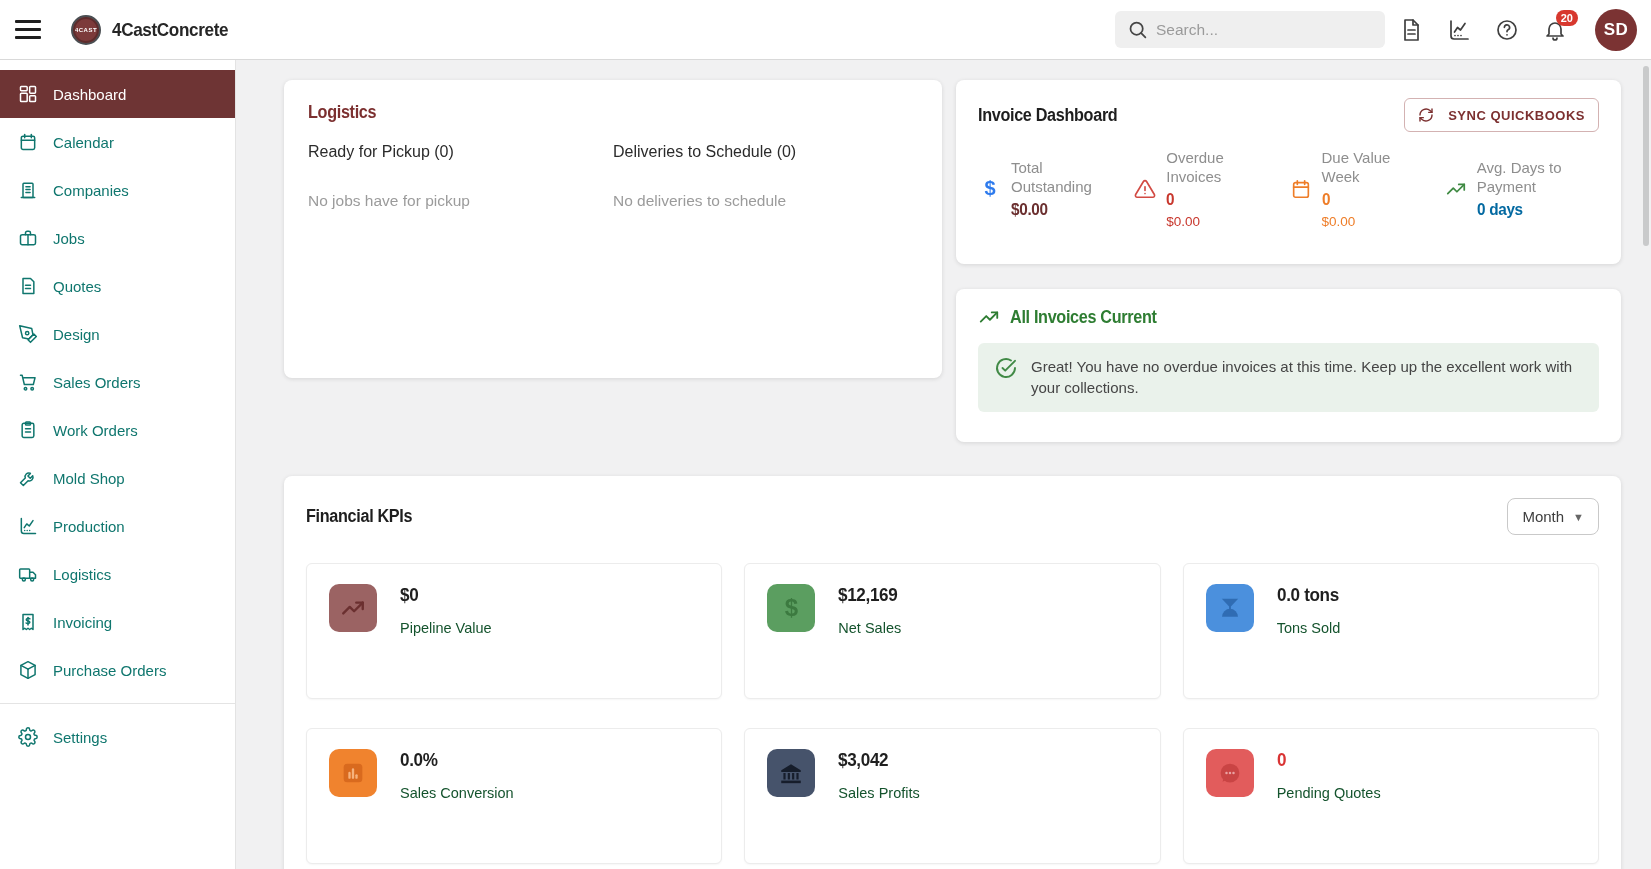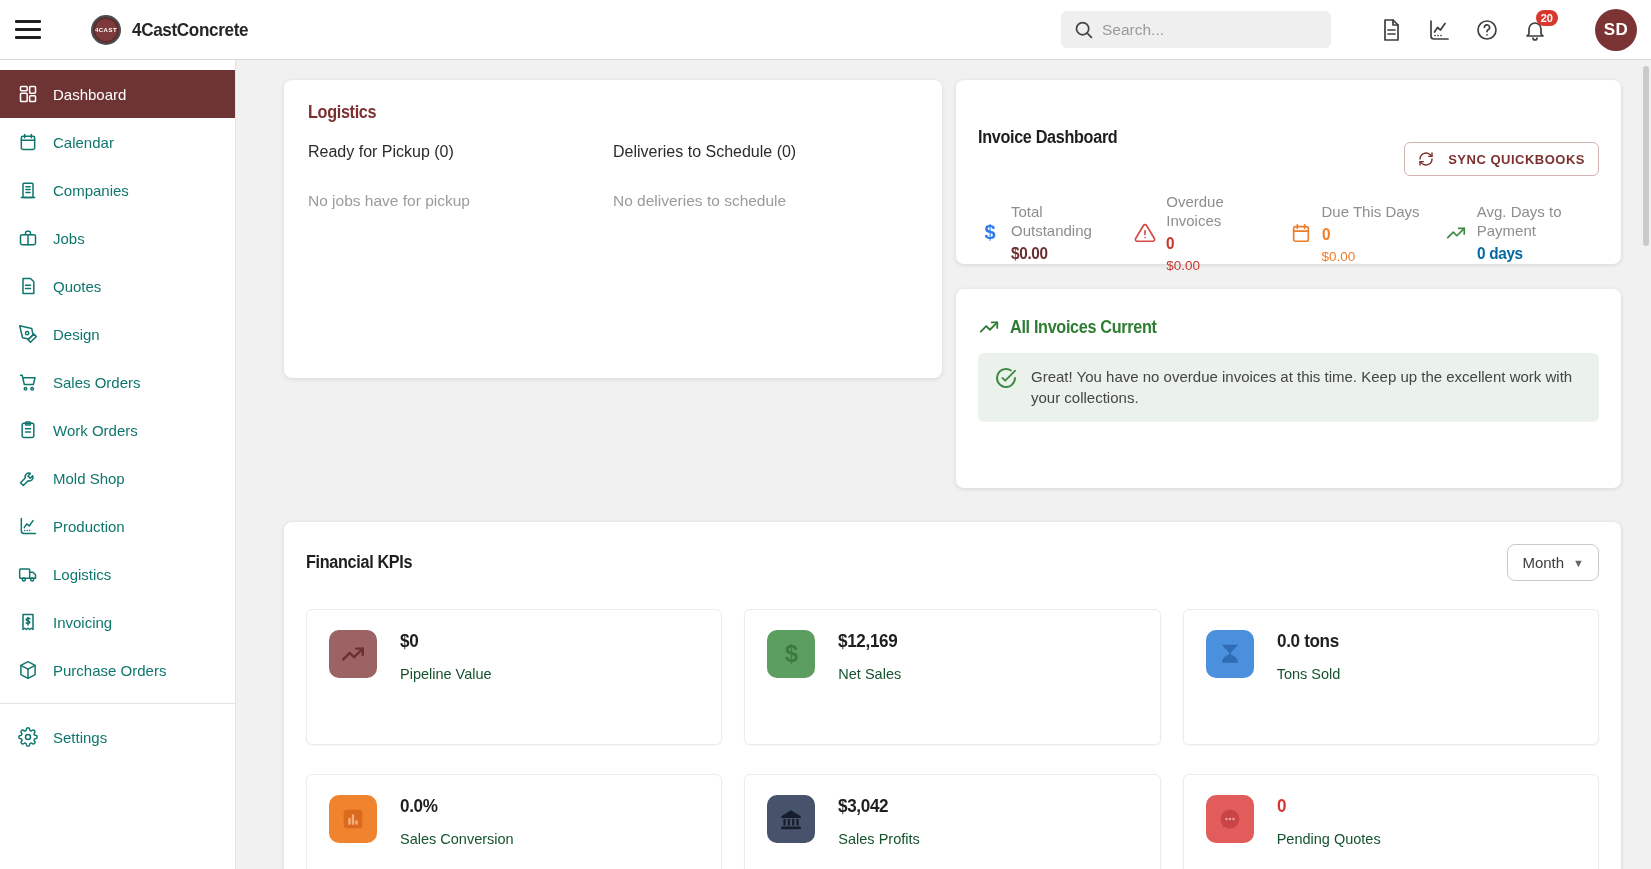--- a/index.html
+++ b/index.html
@@ -1,29 +1,29 @@
 <!DOCTYPE html>
 <html><head>
 <meta charset="utf-8">
 <style>
   * { margin:0; padding:0; box-sizing:border-box; }
   html,body { width:1651px; height:869px; overflow:hidden; }
   body { font-family:"Liberation Sans", sans-serif; background:#f1f1f2; color:#2b2b2b; position:relative; }
   svg { display:block; }
 
   
-  .topbar { position:absolute; top:0; left:0; right:0; height:60px; background:#fff; border-bottom:1px solid #d9d9d9; display:flex; align-items:center; padding:0 14px 0 15px; z-index:20;gap:20px; }
+  .topbar { position:absolute; top:0; left:0; right:0; height:60px; background:#fff; border-bottom:1px solid #d9d9d9; display:flex; align-items:center; padding:0 14px 0 15px; z-index:20; }
   .hamburger { width:26px; display:flex; flex-direction:column; gap:5px; cursor:pointer; }
   .hamburger span { height:3px; background:#1f1f1f; border-radius:1px; }
   .brand-group { display:flex; align-items:center; margin-left:30px; }
   .logo-badge { width:30px; height:30px; border-radius:50%; background:#7c3a3a; border:2px solid #4a4e52; color:#fff; display:flex; align-items:center; justify-content:center; font-size:6px; font-weight:bold; letter-spacing:.5px; box-shadow:inset 0 0 0 2px #5d2c2c; }
   .brand-title { margin-left:11px; font-size:19px; color:#262626; }
   .cond { font-weight:700; letter-spacing:-.02em; transform:scaleX(.9); transform-origin:left center; display:inline-block; white-space:nowrap; }
   .topbar-spacer { flex:1; }
-  .search-box { position:relative; width:270px; height:37px; margin-right:28px; }
+  .search-box { position:relative; width:270px; height:37px; margin-right:14px; }
   .search-box input { width:100%; height:100%; background:#efefef; border:none; border-radius:6px; padding:0 12px 0 41px; font-size:15.5px; color:#444; font-family:"Liberation Sans",sans-serif; outline:none; }
   .search-box input::placeholder { color:#9a9a9a; }
   .search-glyph { position:absolute; left:12px; top:8px; }
   .tb-icons { display:flex; align-items:center; gap:24px; }
   .tb-icon { width:24px; height:24px; position:relative; color:#3f3f3f; cursor:pointer; }
   .badge { position:absolute; top:-8px; right:-11px; background:#d7382e; color:#fff; font-size:11px; font-weight:bold; padding:2px 5px; border-radius:9px; line-height:1.1; }
   .avatar { width:42px; height:42px; border-radius:50%; background:#7b3333; color:#fff; display:flex; align-items:center; justify-content:center; font-size:17px; font-weight:bold; letter-spacing:.5px; margin-left:28px; cursor:pointer; }
 
   
   .sidebar { position:absolute; top:60px; left:0; bottom:0; width:236px; background:#fff; border-right:1px solid #e3e3e3; padding-top:10px; z-index:10; }
@@ -41,31 +41,31 @@
   .card-title { font-size:18px; color:#1e1e1e; }
   .title-maroon { color:#7c3030; }
   .lg-cols { display:flex; margin-top:20px; }
   .lg-col { flex:1; }
   .lg-head { font-size:16px; color:#2b2b2b; }
   .lg-empty { margin-top:31px; color:#9b9b9b; font-size:15.5px; }
 
   .right-col { flex:1; display:flex; flex-direction:column; gap:25px; }
   .invoice-card { height:184px; padding:18px 22px; }
   .inv-header { display:flex; align-items:center; justify-content:space-between; }
-  .sync-btn { display:flex; align-items:center; gap:14px; border:1px solid #d3b2b2; color:#7c3030; background:#fff; font-size:13px; font-weight:bold; letter-spacing:.5px; padding:8px 13px; border-radius:6px; cursor:pointer; font-family:"Liberation Sans",sans-serif;margin-top:44px; }
+  .sync-btn { display:flex; align-items:center; gap:14px; border:1px solid #d3b2b2; color:#7c3030; background:#fff; font-size:13px; font-weight:bold; letter-spacing:.5px; padding:8px 13px; border-radius:6px; cursor:pointer; font-family:"Liberation Sans",sans-serif; }
   .stats-row { display:flex; margin-top:16px; }
   .stat { flex:1; display:flex; gap:9px; align-items:center; }
   .stat-icon { width:24px; flex:none; display:flex; justify-content:center; }
   .stat-label { color:#8e8e8e; font-size:15px; line-height:1.27; max-width:102px; }
   .stat-value { font-size:17px; margin-top:4px; }
   .stat-sub { font-size:13.5px; margin-top:4px; }
   .c-maroon { color:#6b2f2f; } .c-red { color:#c8372d; } .c-orange { color:#ee7d28; } .c-green { color:#0369a1; } .c-blue { color:#2e7bed; }
   .dollar-glyph { font-size:20px; font-weight:bold; }
 
-  .current-card { height:199px; padding:27px 22px; }
+  .current-card { height:153px; padding:17px 22px; }
   .current-title { display:flex; align-items:center; gap:10px; color:#2e7d32; }
   .alert { margin-top:15px; background:#eaf2eb; border-radius:6px; padding:13px 16px; display:flex; gap:13px; align-items:flex-start; }
   .alert-text { color:#454545; font-size:15px; line-height:1.42; max-width:560px; }
 
   .kpi-card { margin-top:34px; height:420px; padding:22px; }
   .kpi-header { display:flex; align-items:center; justify-content:space-between; }
   .select { border:1px solid #c9c9c9; border-radius:8px; padding:9px 14px; font-size:15px; color:#3d3d3d; display:flex; align-items:center; gap:9px; background:#fff; cursor:pointer; }
   .caret { font-size:11px; color:#666; }
   .kpi-grid { margin-top:28px; display:grid; grid-template-columns:repeat(3,1fr); gap:29px 22px; }
   .kpi-tile { border:1px solid #ececec; border-radius:6px; height:136px; padding:20px 22px; display:flex; gap:23px; align-items:flex-start; background:#fff; box-shadow:0 1px 2px rgba(0,0,0,.04); }
@@ -345,21 +345,21 @@
           <div class="stat">
             <span class="stat-icon">
                 <svg width="22" height="22" viewBox="0 0 24 24" fill="none" stroke="#ee7d28" stroke-width="1.8" stroke-linecap="round" stroke-linejoin="round">
                   <rect x="4" y="5" width="16" height="16" rx="2"></rect>
                   <line x1="4" y1="10" x2="20" y2="10"></line>
                   <line x1="8" y1="3" x2="8" y2="7"></line>
                   <line x1="16" y1="3" x2="16" y2="7"></line>
                 </svg>
               </span>
             <div>
-              <div class="stat-label">Due This Days</div>
+              <div class="stat-label">Due Value Week</div>
               <div class="stat-value c-orange"><span class="cond">0</span></div>
               <div class="stat-sub c-orange">$0.00</div>
             </div>
           </div>
           <div class="stat">
             <span class="stat-icon">
                 <svg width="22" height="22" viewBox="0 0 24 24" fill="none" stroke="#3f8a43" stroke-width="1.9" stroke-linecap="round" stroke-linejoin="round">
                   <polyline points="3 17 9 11 13 15 21 7"></polyline>
                   <polyline points="15 7 21 7 21 13"></polyline>
                 </svg>

